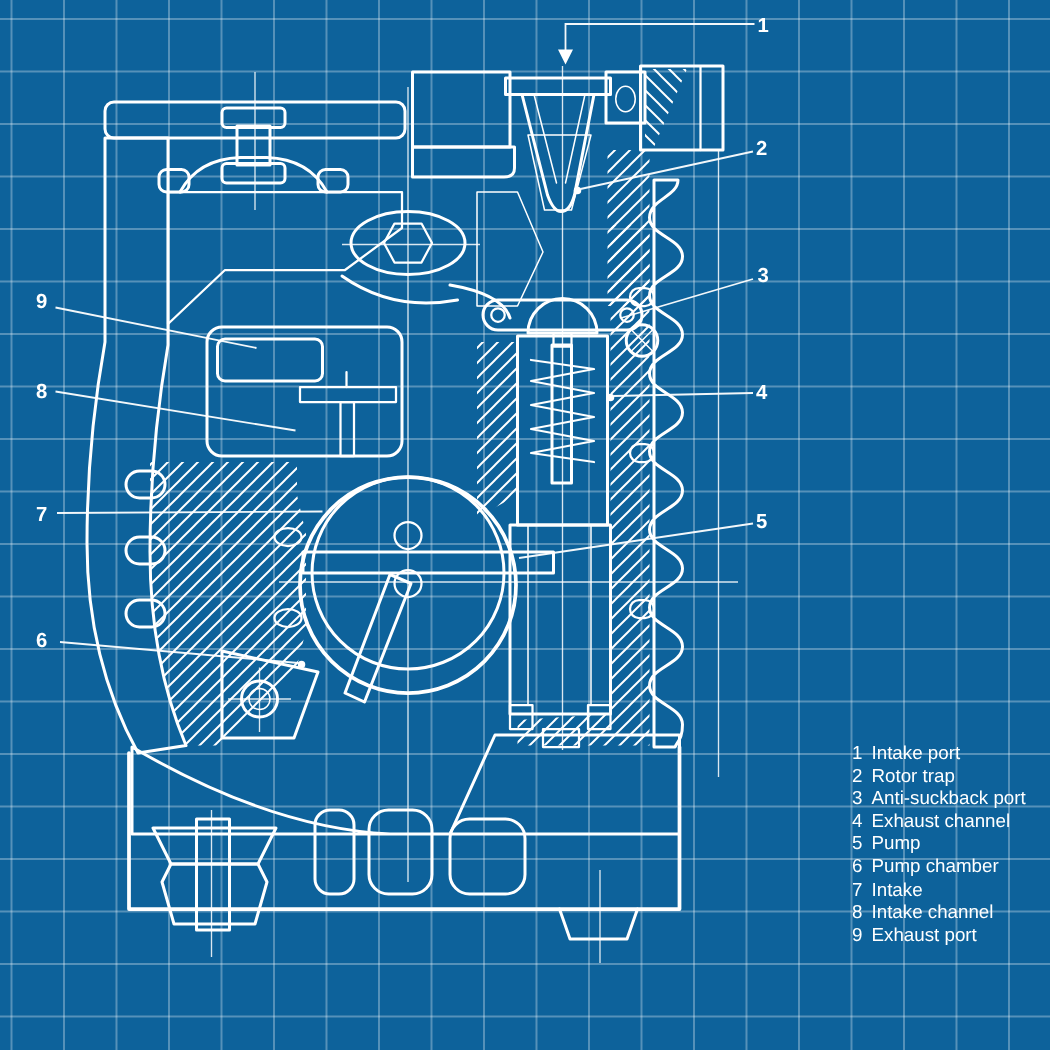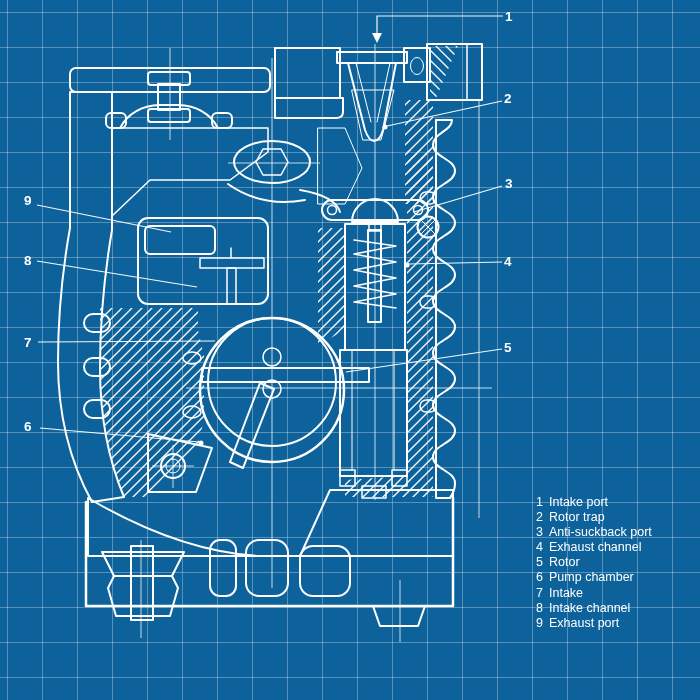--- a/index.html
+++ b/index.html
@@ -12,21 +12,21 @@
     background-size:35px 35px;
     background-position:7px 12px;
     font-family:"Liberation Sans", sans-serif;
   }
   svg{position:absolute;left:0;top:0;}
   .ln{stroke:#fff;fill:none;stroke-linejoin:round;stroke-linecap:round;}
   .w25{stroke-width:2.5;} .w2{stroke-width:2;} .w15{stroke-width:1.5;} .w1{stroke-width:1;}
   .cl{stroke:#fff;stroke-width:.9;opacity:.85;fill:none;}
   .ldr{stroke:#fff;stroke-width:1.2;fill:none;opacity:.95;}
   .co{font:bold 13.5px "Liberation Sans", sans-serif;fill:#ffffff;}
-  .legend{position:absolute;left:536px;top:495px;color:#fff;}
+  .legend{position:absolute;left:568px;top:495px;color:#fff;}
   .lrow{font:12.5px/15.1px "Liberation Sans", sans-serif;white-space:nowrap;}
   .lrow .num{display:inline-block;min-width:9px;}
   .lrow .ll{padding-left:4px;}
 </style>
 </head>
 <body>
 
 <div class="canvas">
 <svg width="700" height="700" viewBox="0 0 700 700">
   <defs>
@@ -204,19 +204,19 @@
       <text class="co" x="24" y="205">9</text>
     </g>
   </g>
 </svg>
 
 <div class="legend">
   <div class="lrow"><span class="num">1</span><span class="ll">Intake port</span></div>
   <div class="lrow"><span class="num">2</span><span class="ll">Rotor trap</span></div>
   <div class="lrow"><span class="num">3</span><span class="ll">Anti-suckback port</span></div>
   <div class="lrow"><span class="num">4</span><span class="ll">Exhaust channel</span></div>
-  <div class="lrow"><span class="num">5</span><span class="ll">Rotor</span></div>
+  <div class="lrow"><span class="num">5</span><span class="ll">Pump</span></div>
   <div class="lrow"><span class="num">6</span><span class="ll">Pump chamber</span></div>
   <div class="lrow"><span class="num">7</span><span class="ll">Intake</span></div>
   <div class="lrow"><span class="num">8</span><span class="ll">Intake channel</span></div>
   <div class="lrow"><span class="num">9</span><span class="ll">Exhaust port</span></div>
 </div>
 </div>
 
 </body></html>

